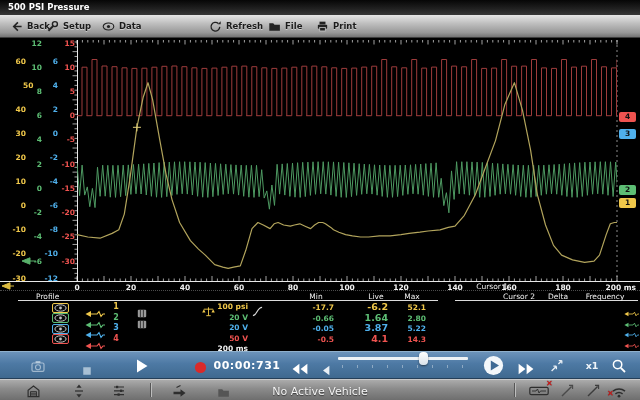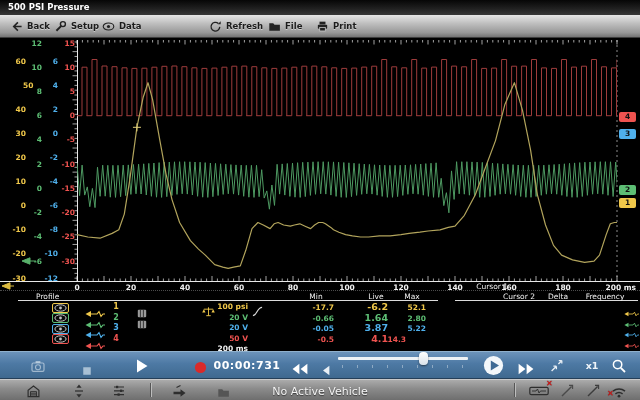--- a/index.html
+++ b/index.html
@@ -60,21 +60,21 @@
   </div>
   <div id="toolbar">
       <div class="tbtn" style="left: 10px;">
         <span style="display: inline-flex; color: rgb(34, 34, 34);">
           <svg width="13" height="13" viewBox="0 0 14 14">
             <path d="M8.5 2.5 L4 7 L8.5 11.5 M4 7 H12.5" stroke="currentColor" stroke-width="1.7" fill="none"></path>
           </svg>
         </span>
         <span>Back</span>
       </div>
-      <div class="tbtn" style="left: 54px; text-align: right;">
+      <div class="tbtn" style="left: 46px; text-align: right;">
         <span style="display: inline-flex; color: rgb(34, 34, 34);">
           <svg width="13" height="13" viewBox="0 0 14 14">
             <circle cx="9.6" cy="4.4" r="2.7" stroke="currentColor" stroke-width="1.5" fill="none"></circle>
             <path d="M2.6 11.6 L7.6 6.6" stroke="currentColor" stroke-width="2.2"></path>
           </svg>
         </span>
         <span>Setup</span>
       </div>
       <div class="tbtn" style="left: 102px;">
         <span style="display: inline-flex; color: rgb(34, 34, 34);">
@@ -531,21 +531,21 @@
           </svg>
         </div>
         <div class="cell chnum" style="left: 110px; top: 295.8px; width: 12px; color: rgb(239, 83, 80);">4</div>
         <span style="position: absolute; left: 85px; top: 296.8px; color: rgb(239, 83, 80);"><svg width="20" height="8" viewBox="0 0 20 8">
             <path d="M0.5 4 l5.5 -3 v6 z" fill="currentColor"></path>
             <path d="M6 4 h6 l2 -2.4 l2 4.8 l2 -2.4 h2" stroke="currentColor" stroke-width="1.1" fill="none"></path>
           </svg></span>
         <div class="cell range" style="left: 200px; top: 295.8px; width: 48px; color: rgb(239, 83, 80);">50 V</div>
         <div class="cell mn" style="left: 292px; top: 296.8px; width: 42px; color: rgb(239, 83, 80);">-0.5</div>
         <div class="cell lv" style="left: 340px; top: 295.8px; width: 48px; color: rgb(239, 83, 80);">4.1</div>
-        <div class="cell mx" style="left: 374px; top: 296.8px; width: 32px; color: rgb(239, 83, 80);">14.3</div>
+        <div class="cell mx" style="left: 394px; top: 296.8px; width: 32px; color: rgb(239, 83, 80);">14.3</div>
         <span style="position: absolute; left: 624px; top: 296.8px; color: rgb(239, 83, 80);"><svg width="15" height="8" viewBox="0 0 20 8">
             <path d="M0.5 4 l5.5 -3 v6 z" fill="currentColor"></path>
             <path d="M6 4 h6 l2 -2.4 l2 4.8 l2 -2.4 h2" stroke="currentColor" stroke-width="1.1" fill="none"></path>
           </svg></span>
         <div class="cell range" style="left: 200px; top: 305.5px; width: 48px; color: rgb(242, 242, 242);">200 ms</div>
       </div>
   </div>
   <div id="playbar">
       <span style="position: absolute; left: 30px; top: 6px; width: 16px; height: 14px; color: rgba(235, 242, 248, 0.55); display: block;"><svg width="16" height="14" viewBox="0 0 14 14">
           <rect x="1" y="4" width="12" height="8.4" rx="1.4" stroke="currentColor" stroke-width="1.2" fill="none"></rect>

